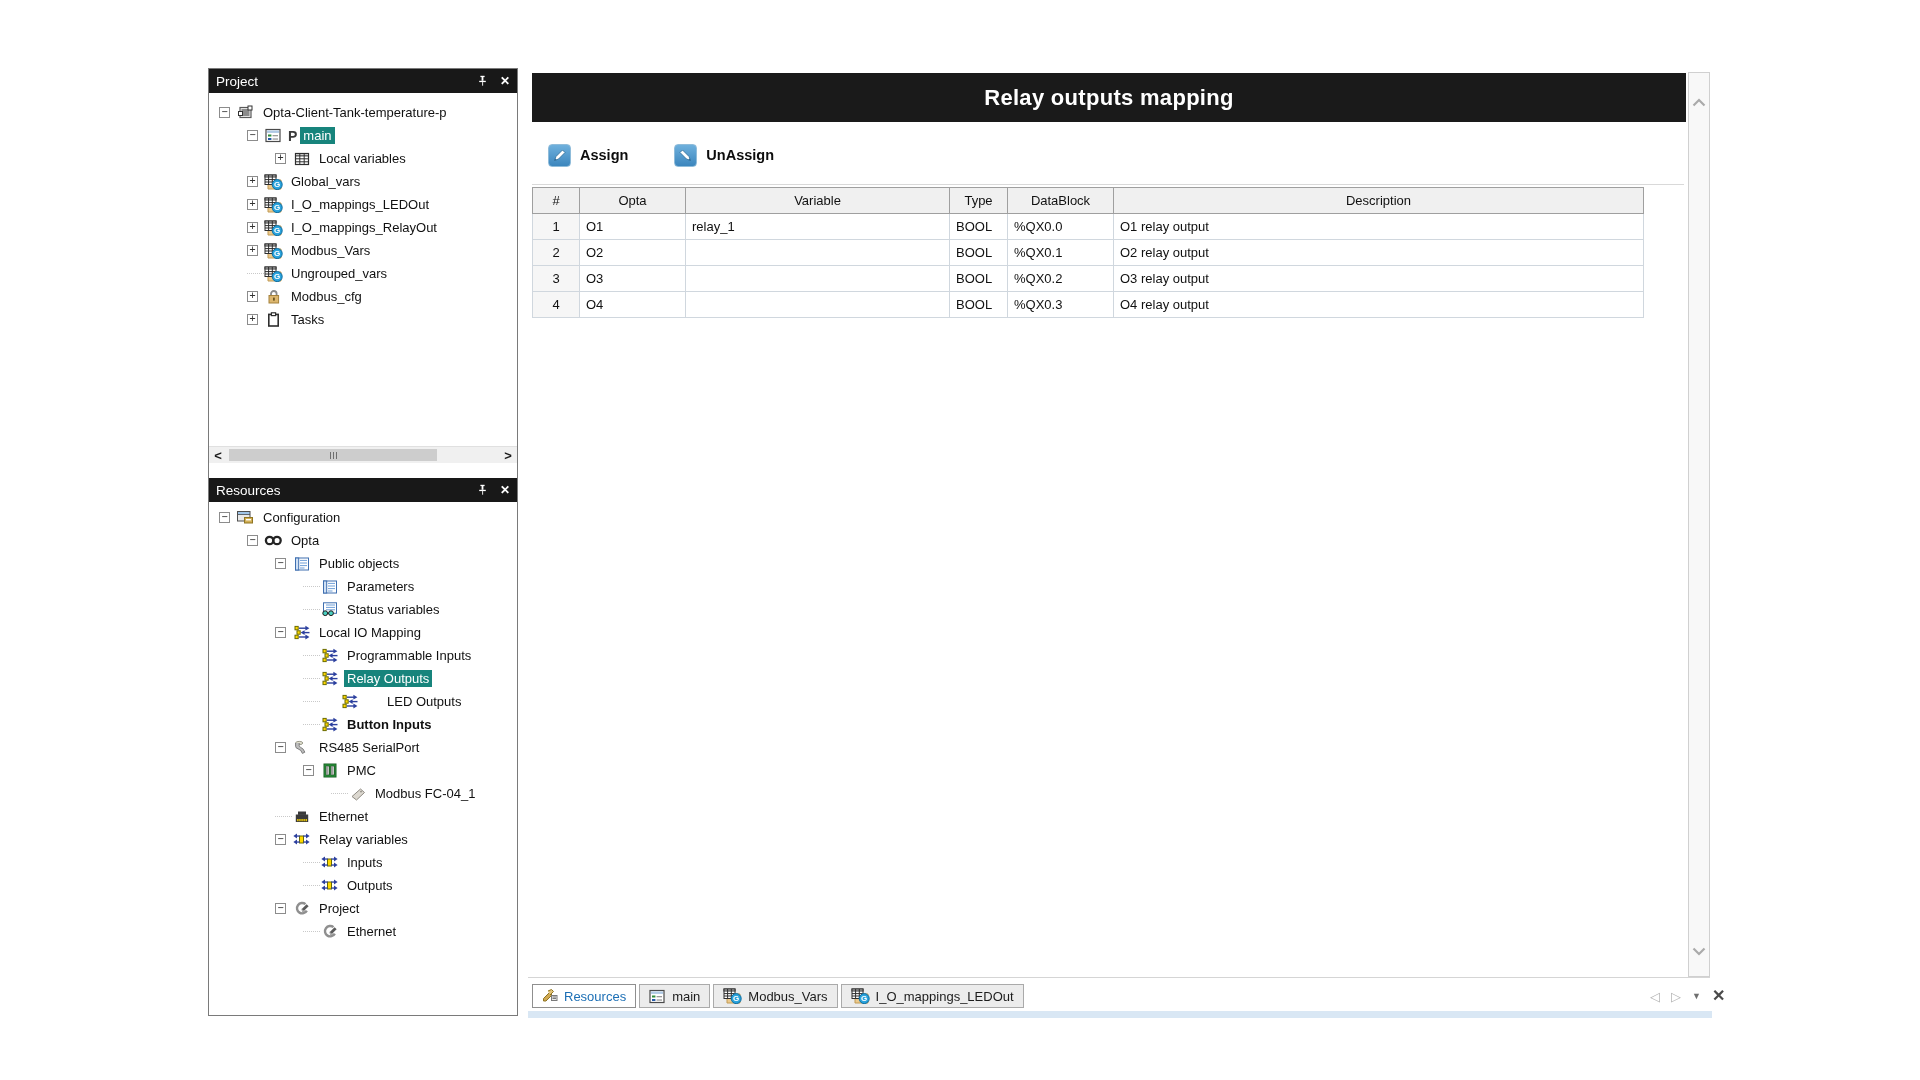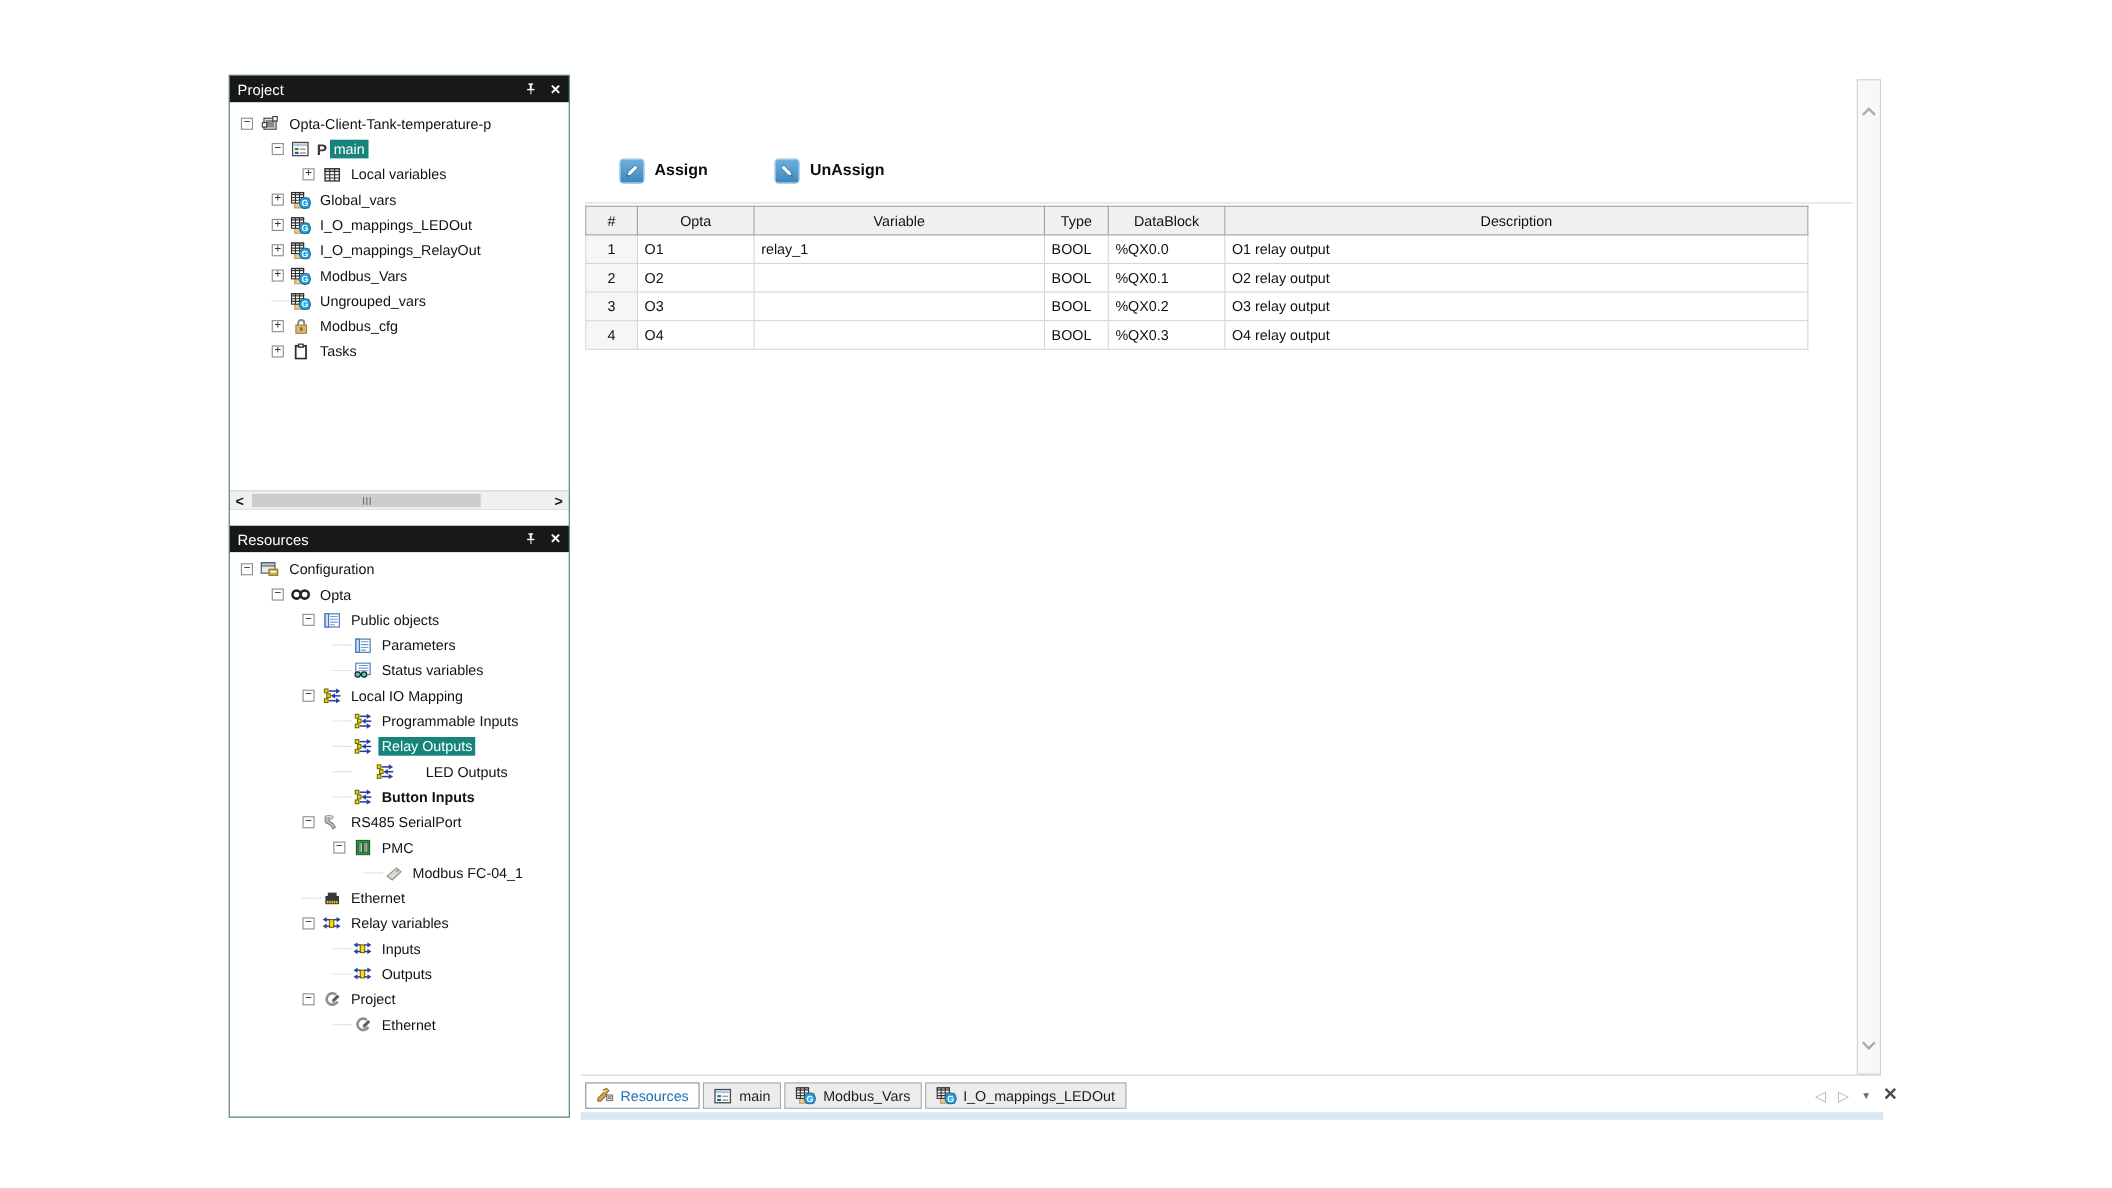--- a/index.html
+++ b/index.html
@@ -40,21 +40,21 @@
   .hs-thumb i { display: block; width: 1px; height: 7px; background: #6e6e6e; }
   .dock-gap { height: 15px; flex: none; background: #fff; }
 
   
   .main { position: absolute; left: 528px; top: 68px; width: 1182px; height: 910px; background: #fff;
     border-bottom: 1px solid #d5d5d5; }
   .main-title { position: absolute; left: 4px; top: 5px; width: 1154px; height: 49px; background: #1a1a1a;
     color: #fff; display: flex; align-items: center; justify-content: center; font-size: 22px;
     font-weight: bold; letter-spacing: 0.3px; }
   .toolbar { position: absolute; left: 20px; top: 74px; height: 26px; display: flex; align-items: center; gap: 46px; }
-  .btn { display: flex; align-items: center; gap: 9px; font-weight: bold; font-size: 14.5px; color: #0d0d0d; cursor: default; margin-left: 15px; }
+  .btn { display: flex; align-items: center; gap: 9px; font-weight: bold; font-size: 14.5px; color: #0d0d0d; cursor: default; }
   .bicon { width: 23px; height: 23px; border-radius: 4px; border: 1px solid #8fbcda;
     background: linear-gradient(#6eb0dd, #3c86bd); display: inline-flex; align-items: center; justify-content: center; }
 
   .table-wrap { position: absolute; left: 4px; top: 119px; }
   table { border-collapse: collapse; font-size: 13px; table-layout: fixed; }
   th { background: #f0f0f0; border: 1px solid #9f9f9f; font-weight: normal; height: 26px; padding: 0 6px;
     overflow: hidden; }
   td { border: 1px solid #d0d7de; height: 26px; padding: 0 6px; background: #fff; overflow: hidden; white-space: nowrap; }
   td.idx { background: #f6f6f6; text-align: center; }
   .tabletop-line { position: absolute; left: 4px; top: 116px; width: 1152px; height: 1px; background: #d9d9d9; }
@@ -512,20 +512,21 @@
             <path d="M7.8 8 L12.6 3.2 L14.6 5.2 L9.8 10 Z" fill="#5a5a5a"></path>
             <path d="M7.8 8 l0.7 2.7 l2 -0.7 Z" fill="#cfcfcf" stroke="#5a5a5a" stroke-width="0.5"></path>
           </svg>
         </span>
         <span class="tlbl">Ethernet</span>
       </div>
     </div>
 </div>
 
 <div class="main">
+  <div class="main-title">Relay outputs mapping</div>
 
   <div class="toolbar">
     <span class="btn">
       <span class="bicon">
           <svg width="15" height="15" viewBox="0 0 15 15">
             <path d="M2.5 12.5 L4 8.5 L10.5 2 L13 4.5 L6.5 11 Z" fill="#fff" stroke="#2a6a96" stroke-width="0.8"></path>
             <path d="M2.5 12.5 L4.6 11.9 L3.1 10.4 Z" fill="#2a6a96"></path>
           </svg>
         </span>
       <span>Assign</span>

